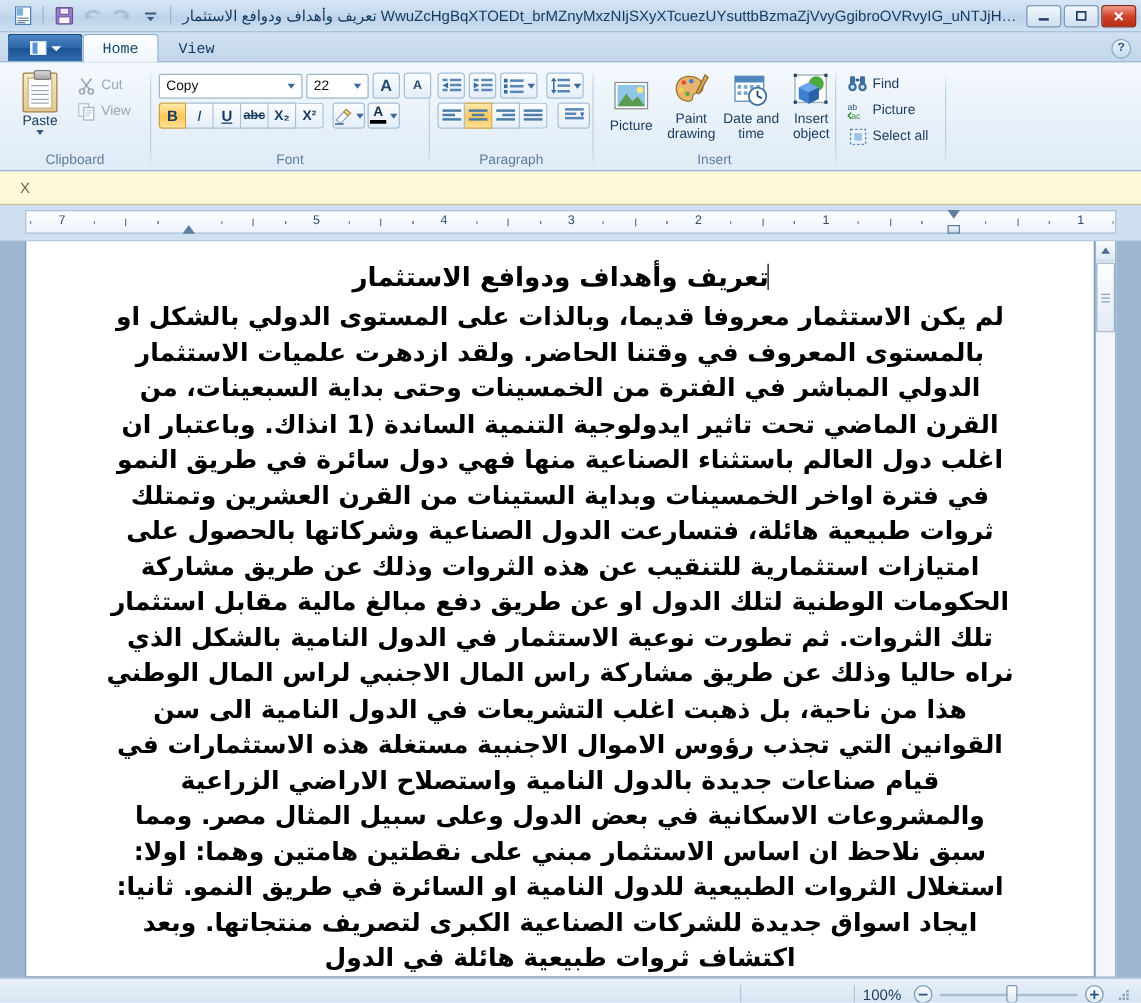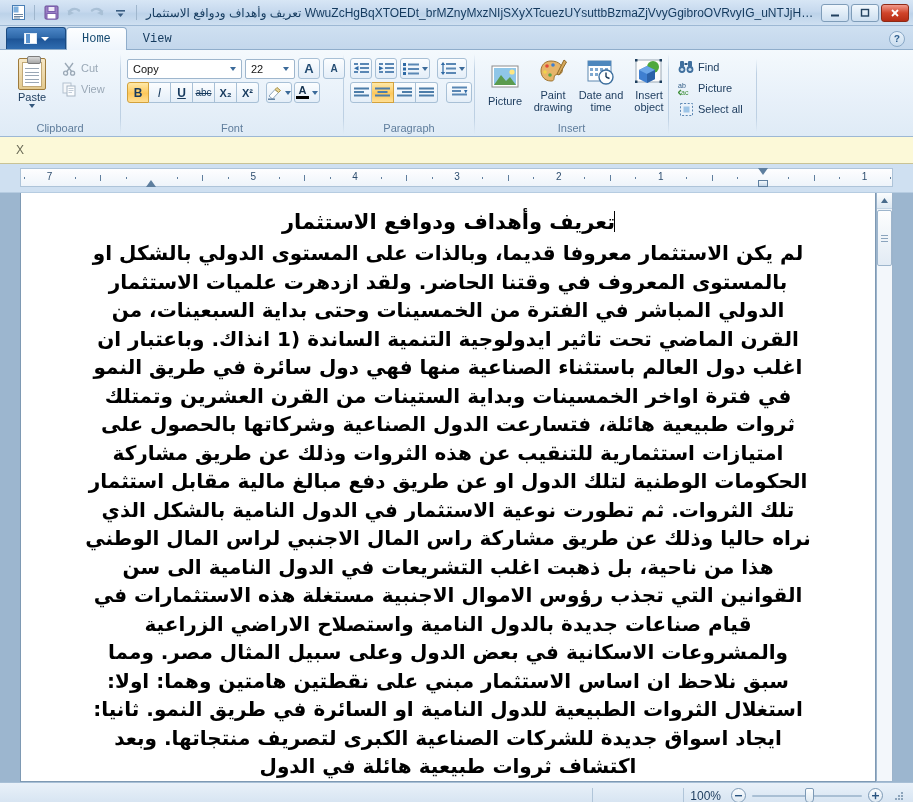--- a/index.html
+++ b/index.html
@@ -451,21 +451,21 @@
             <div class="btn framed on">
               <b>B</b>
             </div>
             <div class="btn framed">
               <i>I</i>
             </div>
             <div class="btn framed">
               <u class="ul-A">U</u>
             </div>
             <div class="btn framed">
-              <s style="font-size:10px;font-weight:normal">abc</s>
+              <s style="font-size:10px;font-weight:bold">abc</s>
             </div>
             <div class="btn framed">
               <span style="font-size:11px;font-weight:bold">X₂</span>
             </div>
             <div class="btn framed">
               <span style="font-size:11px;font-weight:bold">X²</span>
             </div>
           </div>
           <div class="grp-btns" style="margin-left:4px">
             <div class="btn framed" style="min-width:26px">

